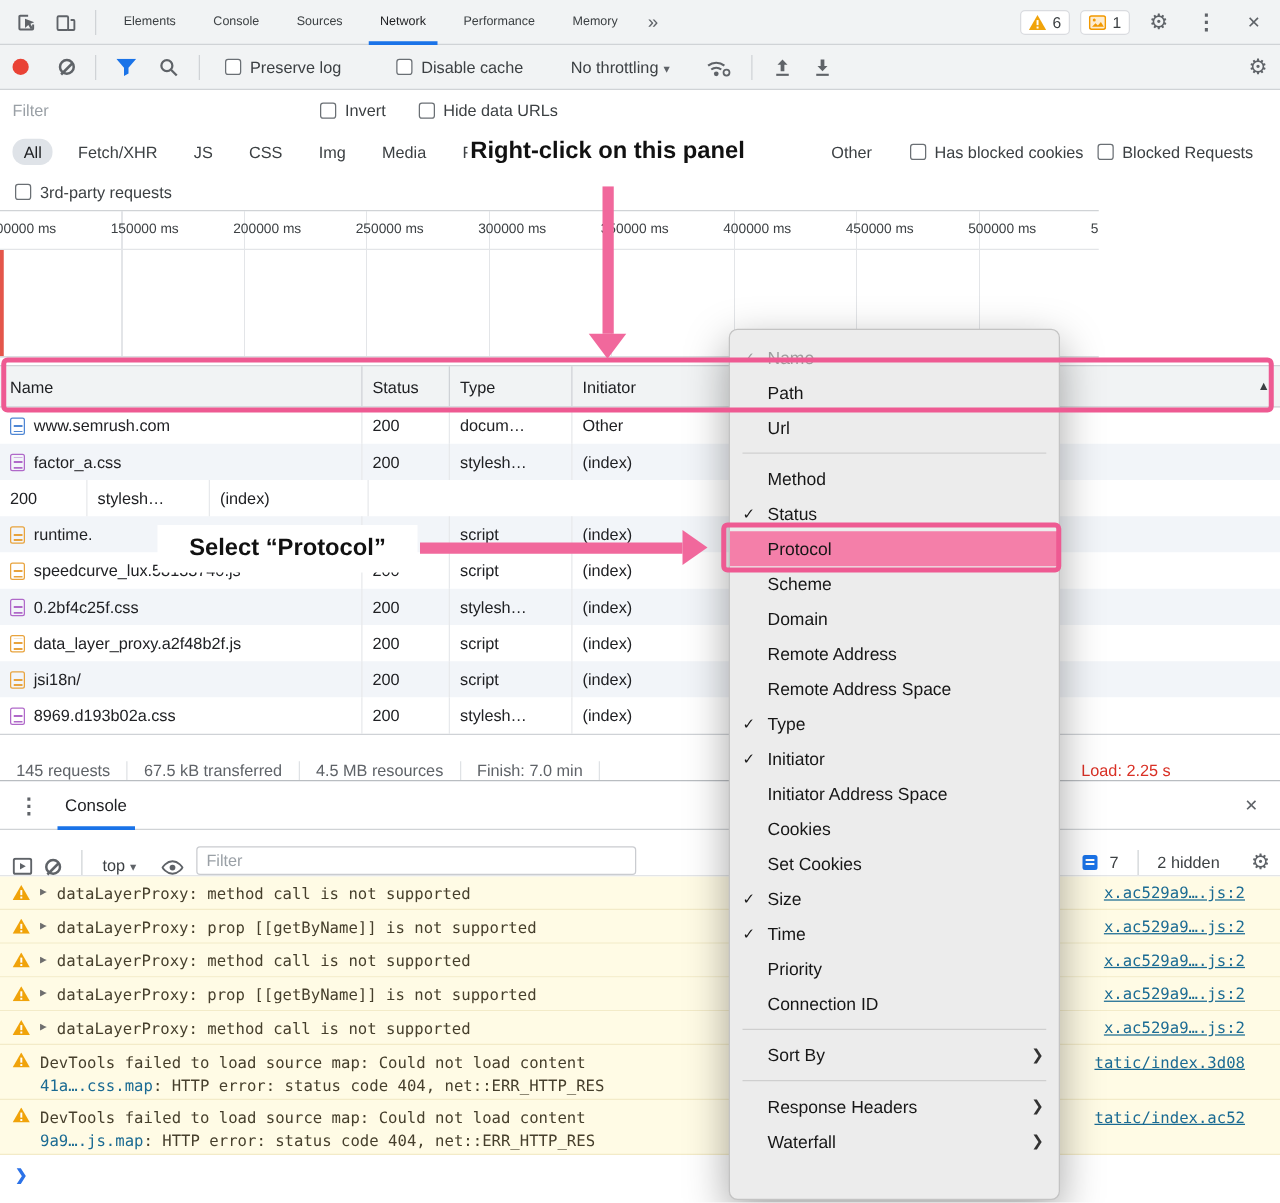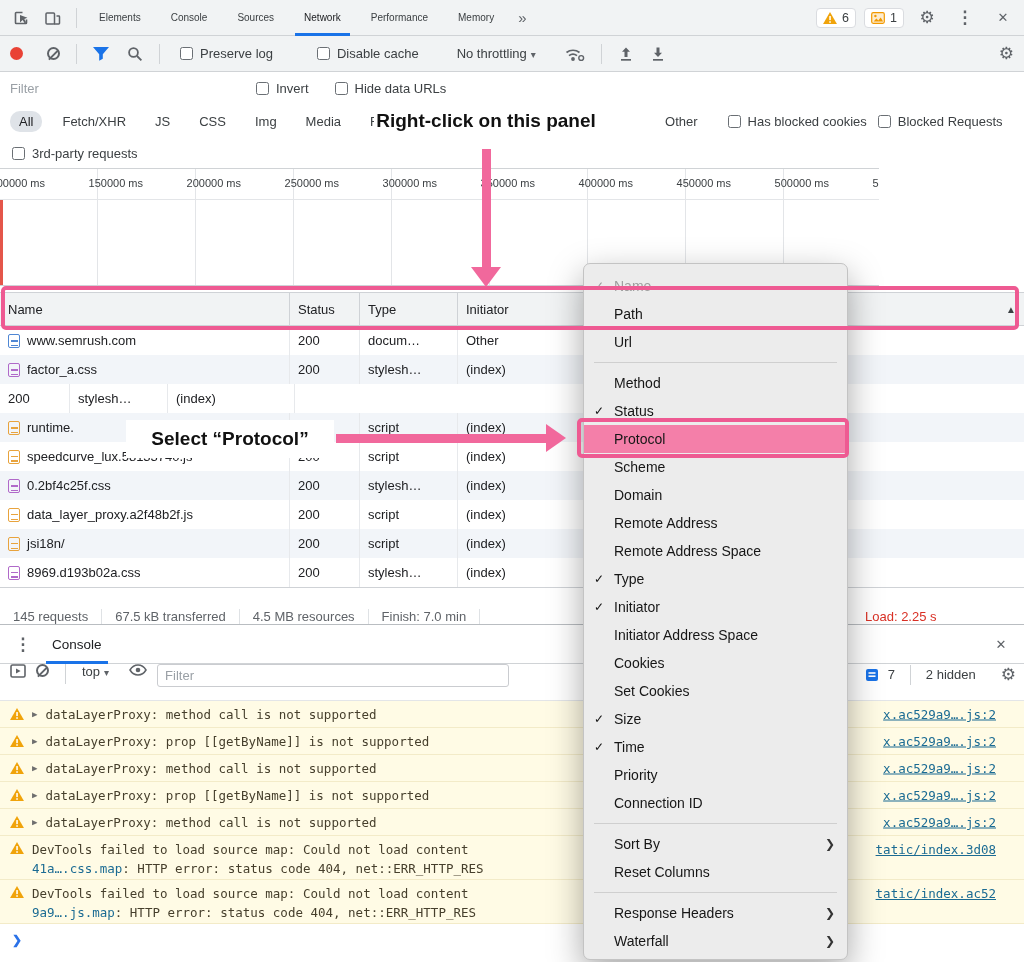--- a/index.html
+++ b/index.html
@@ -72,21 +72,21 @@
 
   
   .statusbar{left:0;top:587px;width:1024px;height:37px;border-top:1px solid #cfd2d6;display:flex;align-items:flex-end;font-size:13px;color:#5f6368;background:#fff}
   .sb{padding:0 13px;border-right:1px solid #dfe2e5;white-space:nowrap}
   .sb.load{position:absolute;left:852px;border:none;color:#d93025}
 
   
   .drawertabs{left:0;top:624px;width:1024px;height:40px;border-top:1px solid #b9bdc1;border-bottom:1px solid #d0d3d6;display:flex;align-items:center;padding:0 8px;background:#fff;z-index:5}
   .dtab{padding:0 14px;height:40px;display:flex;align-items:center;font-size:13.5px;color:#202124;position:relative}
   .dtab::after{content:"";position:absolute;left:8px;right:8px;bottom:0;height:3px;background:#1a73e8}
-  .ctoolbar{left:0;top:664px;width:1024px;height:37px;border-bottom:1px solid #e3e5e8;display:flex;align-items:flex-start;padding:0 10px;gap:10px;background:#fff;z-index:5}
+  .ctoolbar{left:0;top:664px;width:1024px;height:37px;border-bottom:1px solid #e3e5e8;display:flex;align-items:flex-end;padding:0 10px;gap:10px;background:#fff;z-index:5}
   .ctx{display:flex;align-items:center;font-size:13px;color:#3c4043}
   .cfilter{width:352px;height:23px;border:1px solid #caccd0;border-radius:3px;font-size:13px;padding:0 7px;outline:none;color:#202124}
   .cfilter::placeholder{color:#9aa0a6}
   .cright{position:absolute;right:8px;display:flex;align-items:center;gap:9px;font-size:13px;color:#3c4043}
 
   
   .messages{left:0;top:701px;width:1024px;font-family:"DejaVu Sans Mono","Liberation Mono",monospace;font-size:12.5px;color:#463f2c}
   .msg{position:relative;background:#fffbe5;border-bottom:1px solid #f3ebc8;display:flex;align-items:center;height:27px;padding-left:10px;gap:8px;white-space:nowrap;overflow:hidden}
   .msg.tall{height:44px;align-items:flex-start;padding-top:4px}
   .warnic{flex:none;margin-top:0}
@@ -600,23 +600,20 @@
       <span>Priority</span>
     </div>
   <div class="mi">
       <span>Connection ID</span>
     </div>
   <div class="mdiv"></div>
   <div class="mi">
       <span>Sort By</span>
       <span class="sub">❯</span>
     </div>
-  <div class="mi">
-      <span>Reset Columns</span>
-    </div>
   <div class="mdiv"></div>
   <div class="mi">
       <span>Response Headers</span>
       <span class="sub">❯</span>
     </div>
   <div class="mi">
       <span>Waterfall</span>
       <span class="sub">❯</span>
     </div>
 </div>

